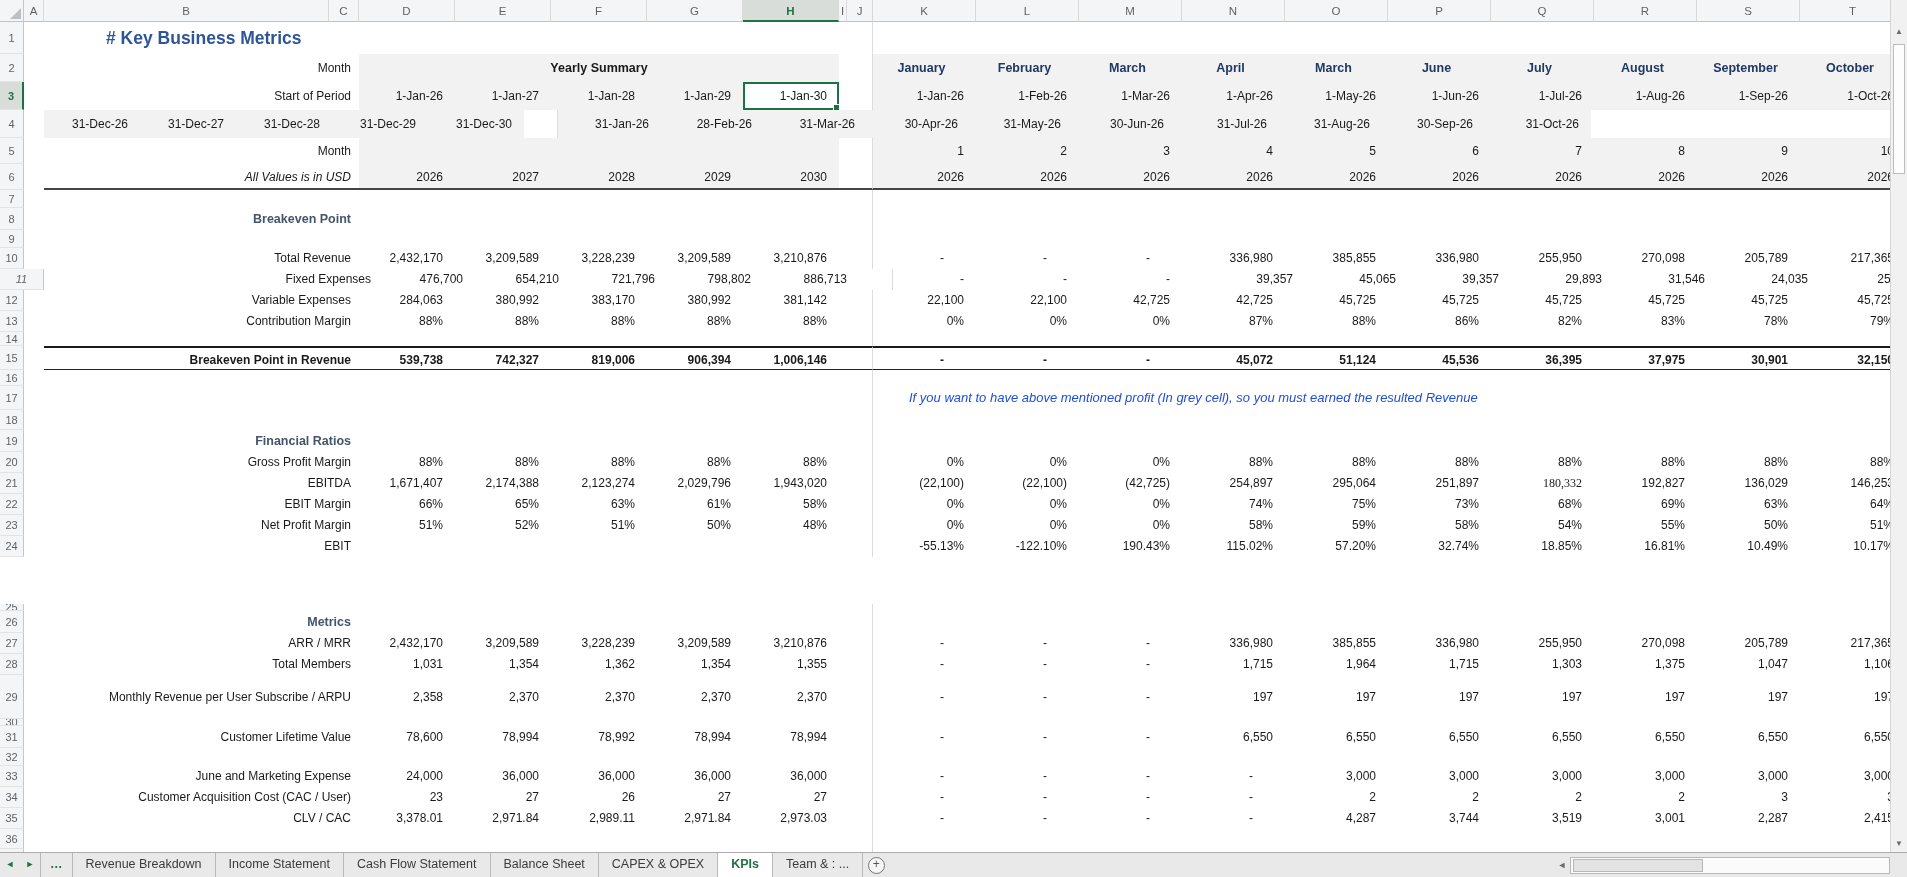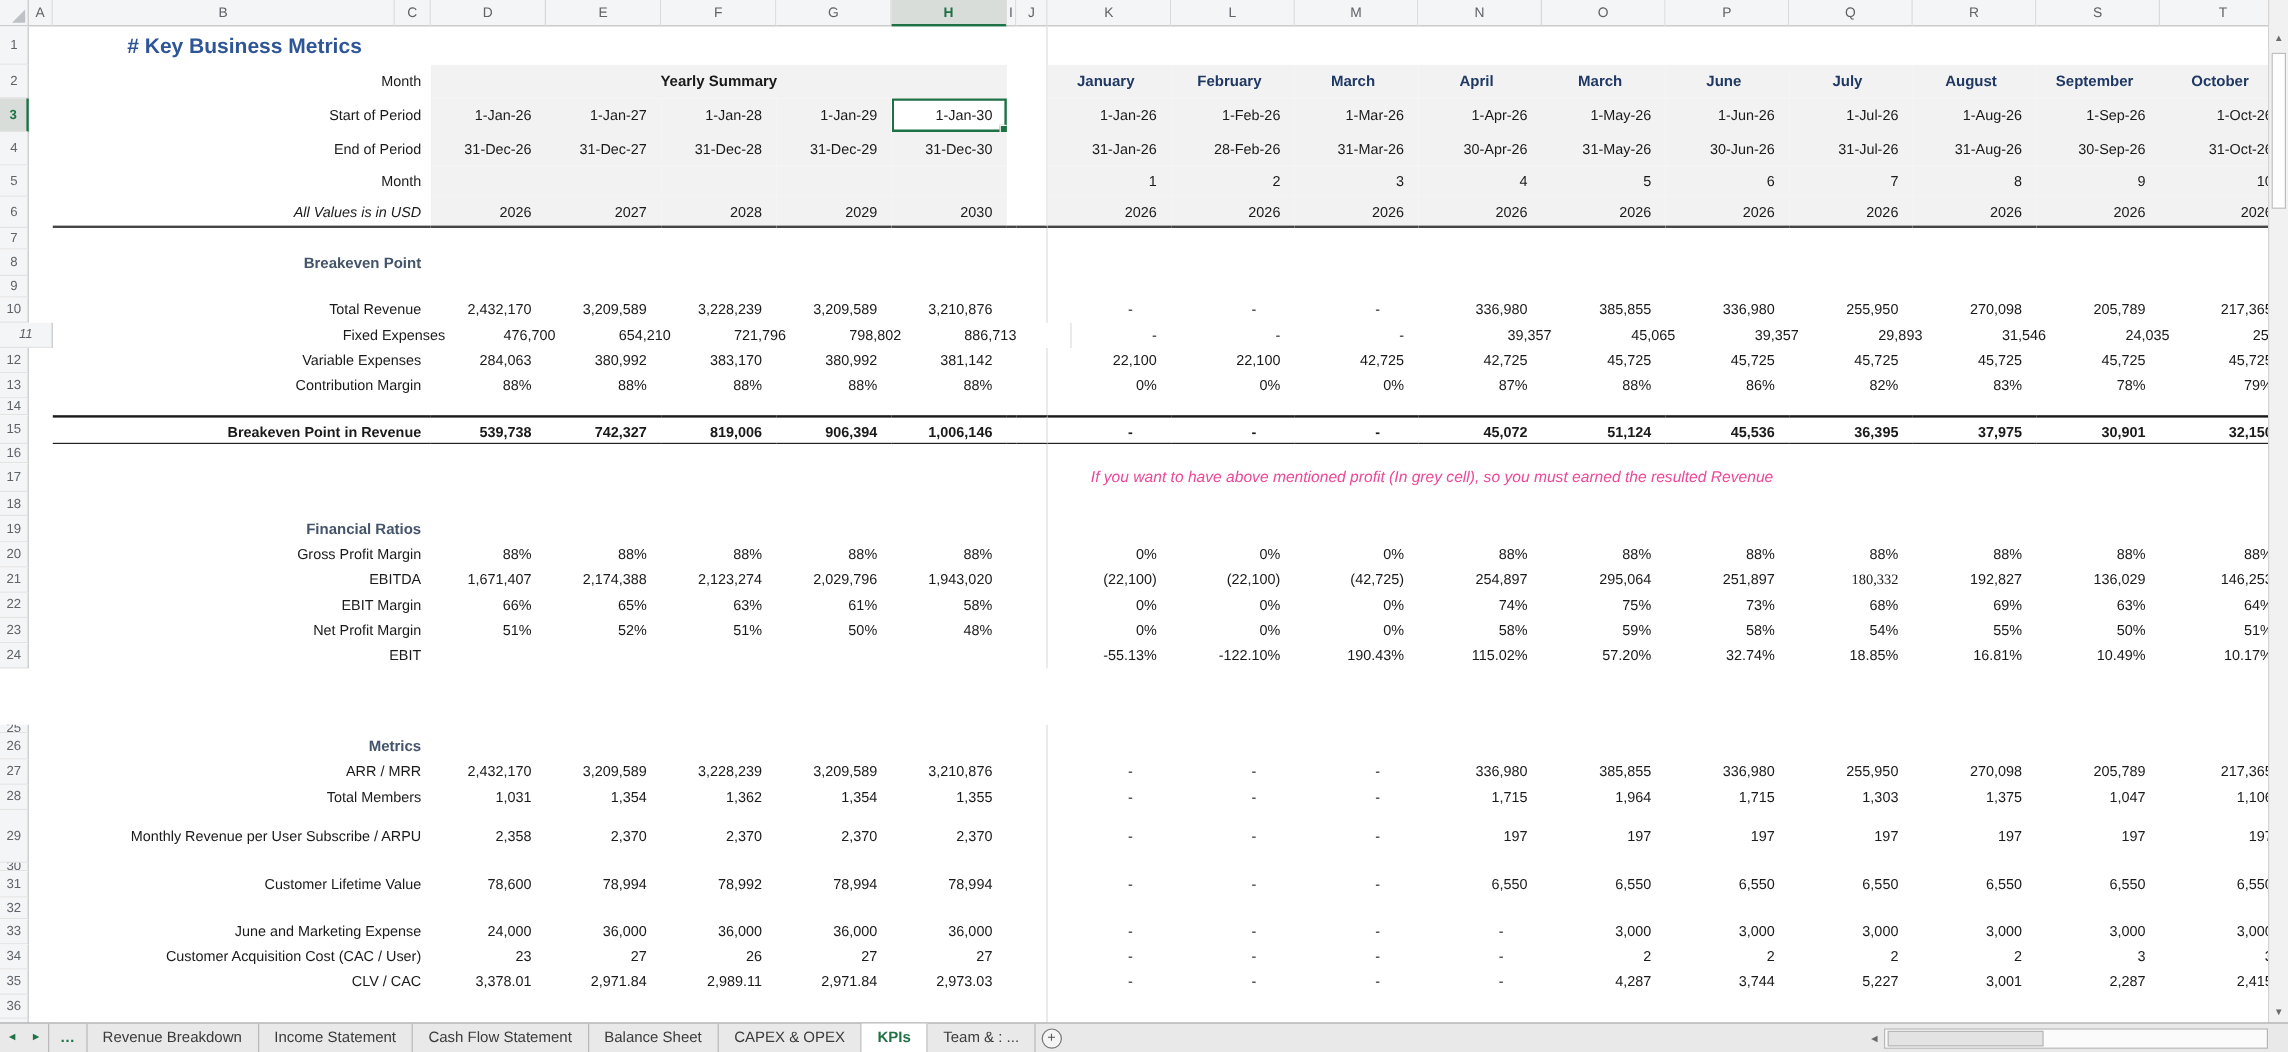--- a/index.html
+++ b/index.html
@@ -23,21 +23,21 @@
   .lbl{text-align:right;padding-right:8px;}
   .num{text-align:right;padding-right:12px;}
   .da{padding-right:32px;}
   .band{background:#F2F2F2;}
   .itl{font-style:italic;}
   .bold,.bp{font-weight:bold;}
   .ttl{color:#2E5596;font-weight:bold;font-size:17.5px;padding-left:62px;}
   .sec{color:#44546A;font-weight:bold;font-size:12.5px;}
   .mon{color:#1F3864;font-weight:bold;font-size:12.5px;text-align:center;padding-right:6px;}
   .ysum{font-weight:bold;font-size:12.5px;text-align:center;}
-  .noteTxt{color:#ec4899;font-style:italic;font-size:13px;padding-left:36px;text-align:left;}
+  .noteTxt{color:#1d4ed8;font-style:italic;font-size:13px;padding-left:36px;text-align:left;}
   .b6{border-bottom:2px solid #454545;}
   .bp{border-top:2px solid #1a1a1a;border-bottom:1px solid #222;}
   .jline{border-right:1px solid #DCDCDC;}
   .wrap{white-space:normal;line-height:1.35 !important;display:flex;flex-direction:column;
     justify-content:center;align-items:flex-end;padding-left:58px;}
   .selcell{background:#fff !important;box-shadow:inset 0 0 0 2px #1E7145;position:relative;}
   .selcell:after{content:"";position:absolute;right:0px;bottom:0px;width:5px;height:5px;
     background:#1E7145;border-left:1px solid #fff;border-top:1px solid #fff;}
   
   .vscroll{position:absolute;top:0;right:0;width:17px;bottom:24px;background:#F1F1F1;
@@ -154,21 +154,20 @@
         <div class="c num band" style="width: 103px;">1-May-26</div>
         <div class="c num band" style="width: 103px;">1-Jun-26</div>
         <div class="c num band" style="width: 103px;">1-Jul-26</div>
         <div class="c num band" style="width: 103px;">1-Aug-26</div>
         <div class="c num band" style="width: 103px;">1-Sep-26</div>
         <div class="c num band" style="width: 106px;">1-Oct-26</div>
       </div>
       <div class="row" style="height: 28px; line-height: 28px;">
         <div class="c gut rnum" style="width: 24px;">4</div>
         <div class="c" style="width: 20px;"></div>
-        <div class="c lbl" style="width: 315px;">End of Period</div>
         <div class="c num band" style="width: 96px;">31-Dec-26</div>
         <div class="c num band" style="width: 96px;">31-Dec-27</div>
         <div class="c num band" style="width: 96px;">31-Dec-28</div>
         <div class="c num band" style="width: 96px;">31-Dec-29</div>
         <div class="c num band" style="width: 96px;">31-Dec-30</div>
         <div class="c" style="width: 8px;"></div>
         <div class="c jline" style="width: 26px;"></div>
         <div class="c num band" style="width: 103px;">31-Jan-26</div>
         <div class="c num band" style="width: 103px;">28-Feb-26</div>
         <div class="c num band" style="width: 103px;">31-Mar-26</div>
@@ -841,21 +840,21 @@
         <div class="c num" style="width: 96px;">2,971.84</div>
         <div class="c num" style="width: 96px;">2,973.03</div>
         <div class="c" style="width: 8px;"></div>
         <div class="c jline" style="width: 26px;"></div>
         <div class="c num da" style="width: 103px;">-</div>
         <div class="c num da" style="width: 103px;">-</div>
         <div class="c num da" style="width: 103px;">-</div>
         <div class="c num da" style="width: 103px;">-</div>
         <div class="c num" style="width: 103px;">4,287</div>
         <div class="c num" style="width: 103px;">3,744</div>
-        <div class="c num" style="width: 103px;">5,227</div>
+        <div class="c num" style="width: 103px;">3,519</div>
         <div class="c num" style="width: 103px;">3,001</div>
         <div class="c num" style="width: 103px;">2,287</div>
         <div class="c num" style="width: 106px;">2,415</div>
       </div>
       <div class="row" style="height: 20px; line-height: 20px;">
         <div class="c gut rnum" style="width: 24px;">36</div>
         <div class="c" style="width: 20px;"></div>
         <div class="c lbl" style="width: 315px;"></div>
         <div class="c num" style="width: 96px;"></div>
         <div class="c num" style="width: 96px;"></div>

